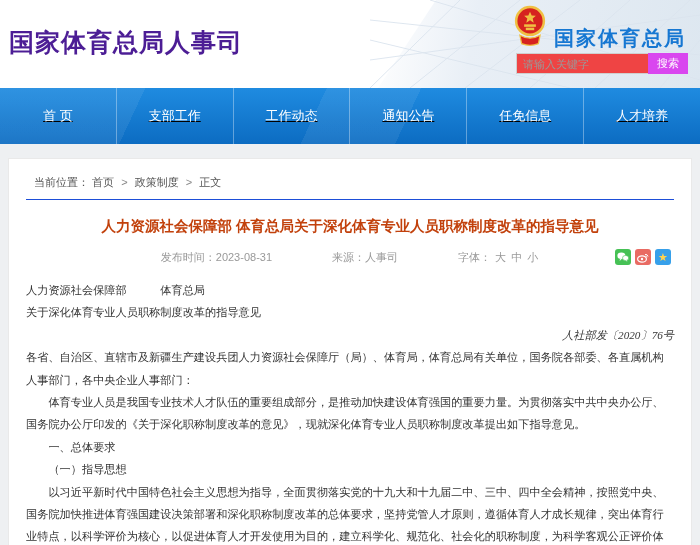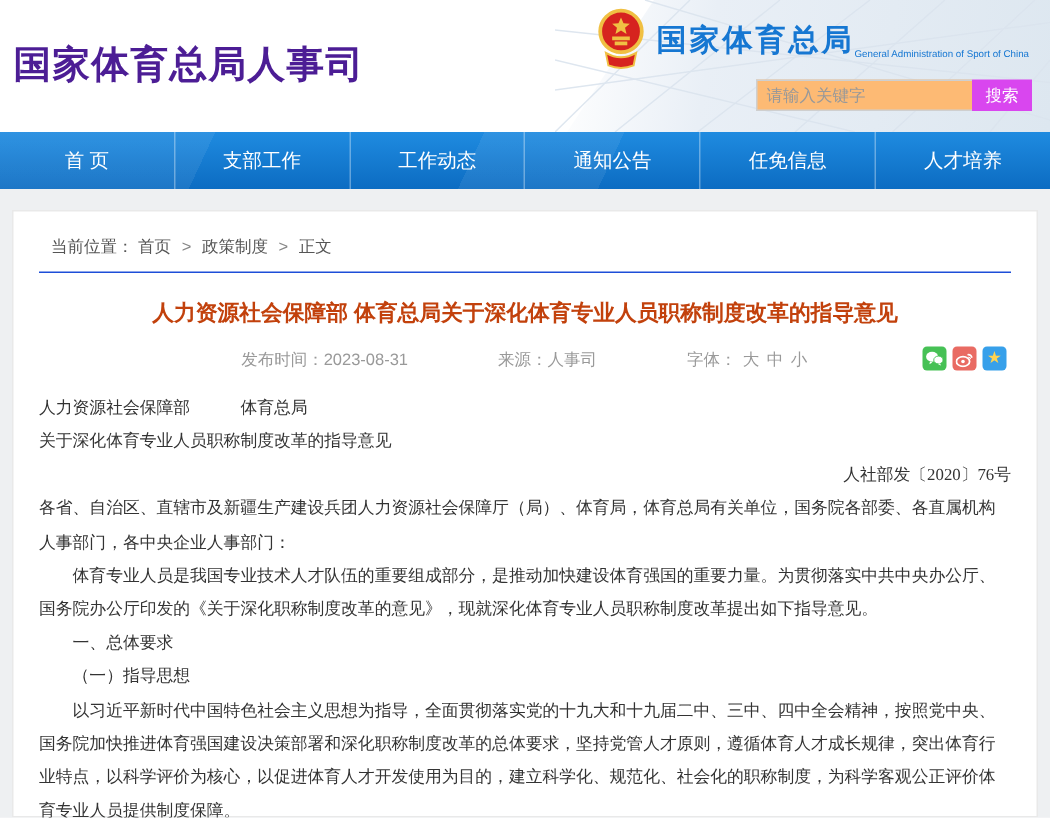--- a/index.html
+++ b/index.html
@@ -8,36 +8,36 @@
 
   
   .header { position:relative; height:88px; background:#ffffff; overflow:hidden; }
   .header-pattern { position:absolute; right:0; top:0; width:46%; height:100%;
     background:linear-gradient(100deg, rgba(223,232,241,0) 0%, #e9eff6 30%, #dde7f0 100%);
     clip-path:polygon(18% 0, 100% 0, 100% 100%, 0 100%); }
   .header-lines { position:absolute; right:0; top:0; }
   .site-title { position:absolute; left:9px; top:26px; font-size:25px; font-weight:bold;
     color:#4c1d95; letter-spacing:1px; }
   .logo-block { position:absolute; right:14px; top:5px; display:flex; align-items:flex-start; gap:7px; }
-  .logo-text-col { display:flex; flex-direction:row; margin-top:8px;align-items:flex-end; }
+  .logo-text-col { display:flex; flex-direction:column; margin-top:20px; }
   .logo-title { font-size:20px; font-weight:bold; color:#1677d2; letter-spacing:2px; }
   .logo-subtitle { font-size:6.5px; color:#1677d2; margin-top:2px; }
   .search-box { position:absolute; right:12px; top:53px; display:flex; }
-  .search-input { width:144px; height:21px; border:1px solid #cfcfcf; border-right:none;
-    background:#fdba74; font-size:11px; padding:0 6px; color:#333; outline:none; }
+  .search-input { width:132px; height:21px; border:1px solid #cfcfcf; border-right:none;
+    background:#ef4444; font-size:11px; padding:0 6px; color:#333; outline:none; }
   .search-input::placeholder { color:#999; }
   .search-button { width:40px; height:21px; background:#d946ef; color:#fff; border:none;
     font-size:11px; cursor:pointer; }
 
   
-  .nav { display:flex; height:38px;
+  .nav { display:flex; height:56px;
     background-image:
       linear-gradient(115deg, rgba(255,255,255,0.07) 20%, rgba(255,255,255,0) 20%, rgba(255,255,255,0) 45%,
         rgba(255,255,255,0.07) 45%, rgba(255,255,255,0.07) 58%, rgba(255,255,255,0) 58%),
-      linear-gradient(#1f8be0, #0c6cc2); }
+      linear-gradient(#1f8be0, #0c6cc2); text-decoration: underline; }
   .nav-item { flex:1; display:flex; align-items:center; justify-content:center;
     color:#ffffff; font-size:13px; cursor:pointer; position:relative; }
   .nav-item + .nav-item { border-left:1px solid rgba(255,255,255,0.35); }
 
   
   .card { margin:14px 8px 0; background:#ffffff; border:1px solid #e9e9e9;
     height:405px; padding:14px 17px 20px; }
   .breadcrumb { font-size:11px; color:#555; padding:2px 0 9px 8px;
     border-bottom:1px solid #1d4ed8; }
   .breadcrumb .crumb { color:#555; cursor:pointer; }
@@ -55,21 +55,21 @@
   .share-btn { width:16px; height:16px; border-radius:3px; display:flex;
     align-items:center; justify-content:center; cursor:pointer; }
   .share-wechat { background:#46c155; }
   .share-weibo { background:#e96b63; }
   .share-fav { background:#37a0ea; color:#ffd34f; font-size:11px; line-height:1; }
 
   
   .doc { margin-top:13px; font-family:"Liberation Serif", serif;
     font-size:11.2px; color:#333; line-height:22.4px; }
   .doc .center { text-align:left; }
-  .doc .right { text-align:right; }
+  .doc .right { text-align:right;font-style:italic; }
   .doc .indent { text-indent:2em; }
 </style>
 </head>
 <body>
 
 <div class="header">
   <div class="header-pattern"></div>
   <svg class="header-lines" width="330" height="88" viewBox="0 0 330 88">
     <g stroke="#dbe4ee" stroke-width="1" fill="none" opacity="0.9">
       <path d="M0 88 L90 0"></path>

